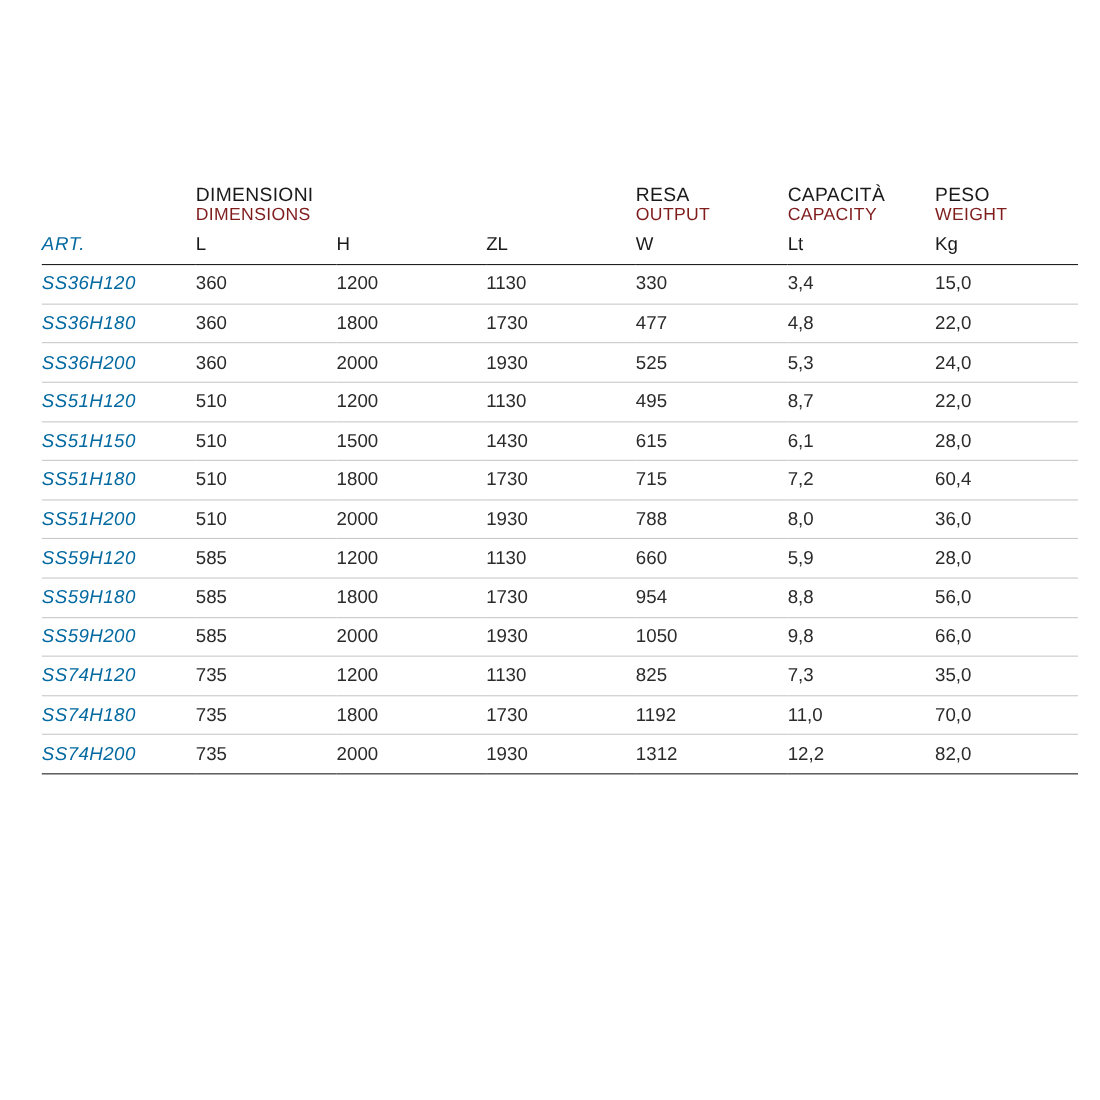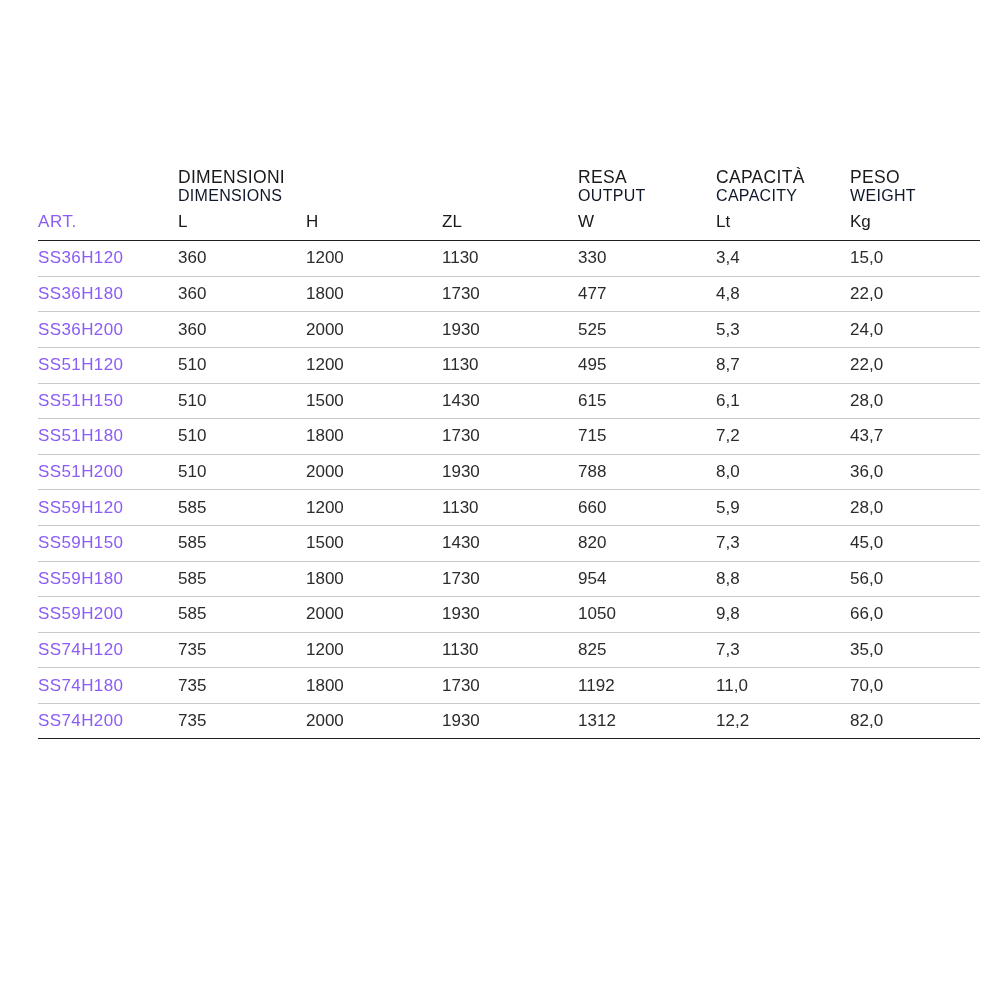--- a/index.html
+++ b/index.html
@@ -47,21 +47,21 @@
   }
   .grp .it {
     font-size: 17.5px;
     letter-spacing: 0.3px;
     color: #1a1a1a;
     white-space: nowrap;
   }
   .grp .en {
     font-size: 16px;
     letter-spacing: 0.3px;
-    color: #0f172a;
+    color: #7f1d1d;
     white-space: nowrap;
   }
 
   
   tr.col-head td {
     font-size: 17px;
     padding: 2px 0 8px 0;
     border-bottom: 1.6px solid #231f20;
     vertical-align: bottom;
     white-space: nowrap;
@@ -77,21 +77,22 @@
     padding: 0;
     font-size: 17px;
     vertical-align: middle;
     white-space: nowrap;
   }
   tbody tr:last-child td {
     border-bottom: 1.6px solid #231f20;
   }
   td.art {
     letter-spacing: 0.4px;
-    color: #8b5cf6;
+    color: #0369a1;
+    font-style: italic;
   }
   td.num {
     color: #2b2b2b;
   }
 </style>
 </head>
 <body>
 
 <div class="sheet">
 
@@ -192,50 +193,41 @@
         <td class="num">6,1</td>
         <td class="num">28,0</td>
       </tr>
       <tr>
         <td class="art">SS51H180</td>
         <td class="num">510</td>
         <td class="num">1800</td>
         <td class="num">1730</td>
         <td class="num">715</td>
         <td class="num">7,2</td>
-        <td class="num">43,7</td>
+        <td class="num">60,4</td>
       </tr>
       <tr>
         <td class="art">SS51H200</td>
         <td class="num">510</td>
         <td class="num">2000</td>
         <td class="num">1930</td>
         <td class="num">788</td>
         <td class="num">8,0</td>
         <td class="num">36,0</td>
       </tr>
       <tr>
         <td class="art">SS59H120</td>
         <td class="num">585</td>
         <td class="num">1200</td>
         <td class="num">1130</td>
         <td class="num">660</td>
         <td class="num">5,9</td>
         <td class="num">28,0</td>
       </tr>
       <tr>
-        <td class="art">SS59H150</td>
-        <td class="num">585</td>
-        <td class="num">1500</td>
-        <td class="num">1430</td>
-        <td class="num">820</td>
-        <td class="num">7,3</td>
-        <td class="num">45,0</td>
-      </tr>
-      <tr>
         <td class="art">SS59H180</td>
         <td class="num">585</td>
         <td class="num">1800</td>
         <td class="num">1730</td>
         <td class="num">954</td>
         <td class="num">8,8</td>
         <td class="num">56,0</td>
       </tr>
       <tr>
         <td class="art">SS59H200</td>

